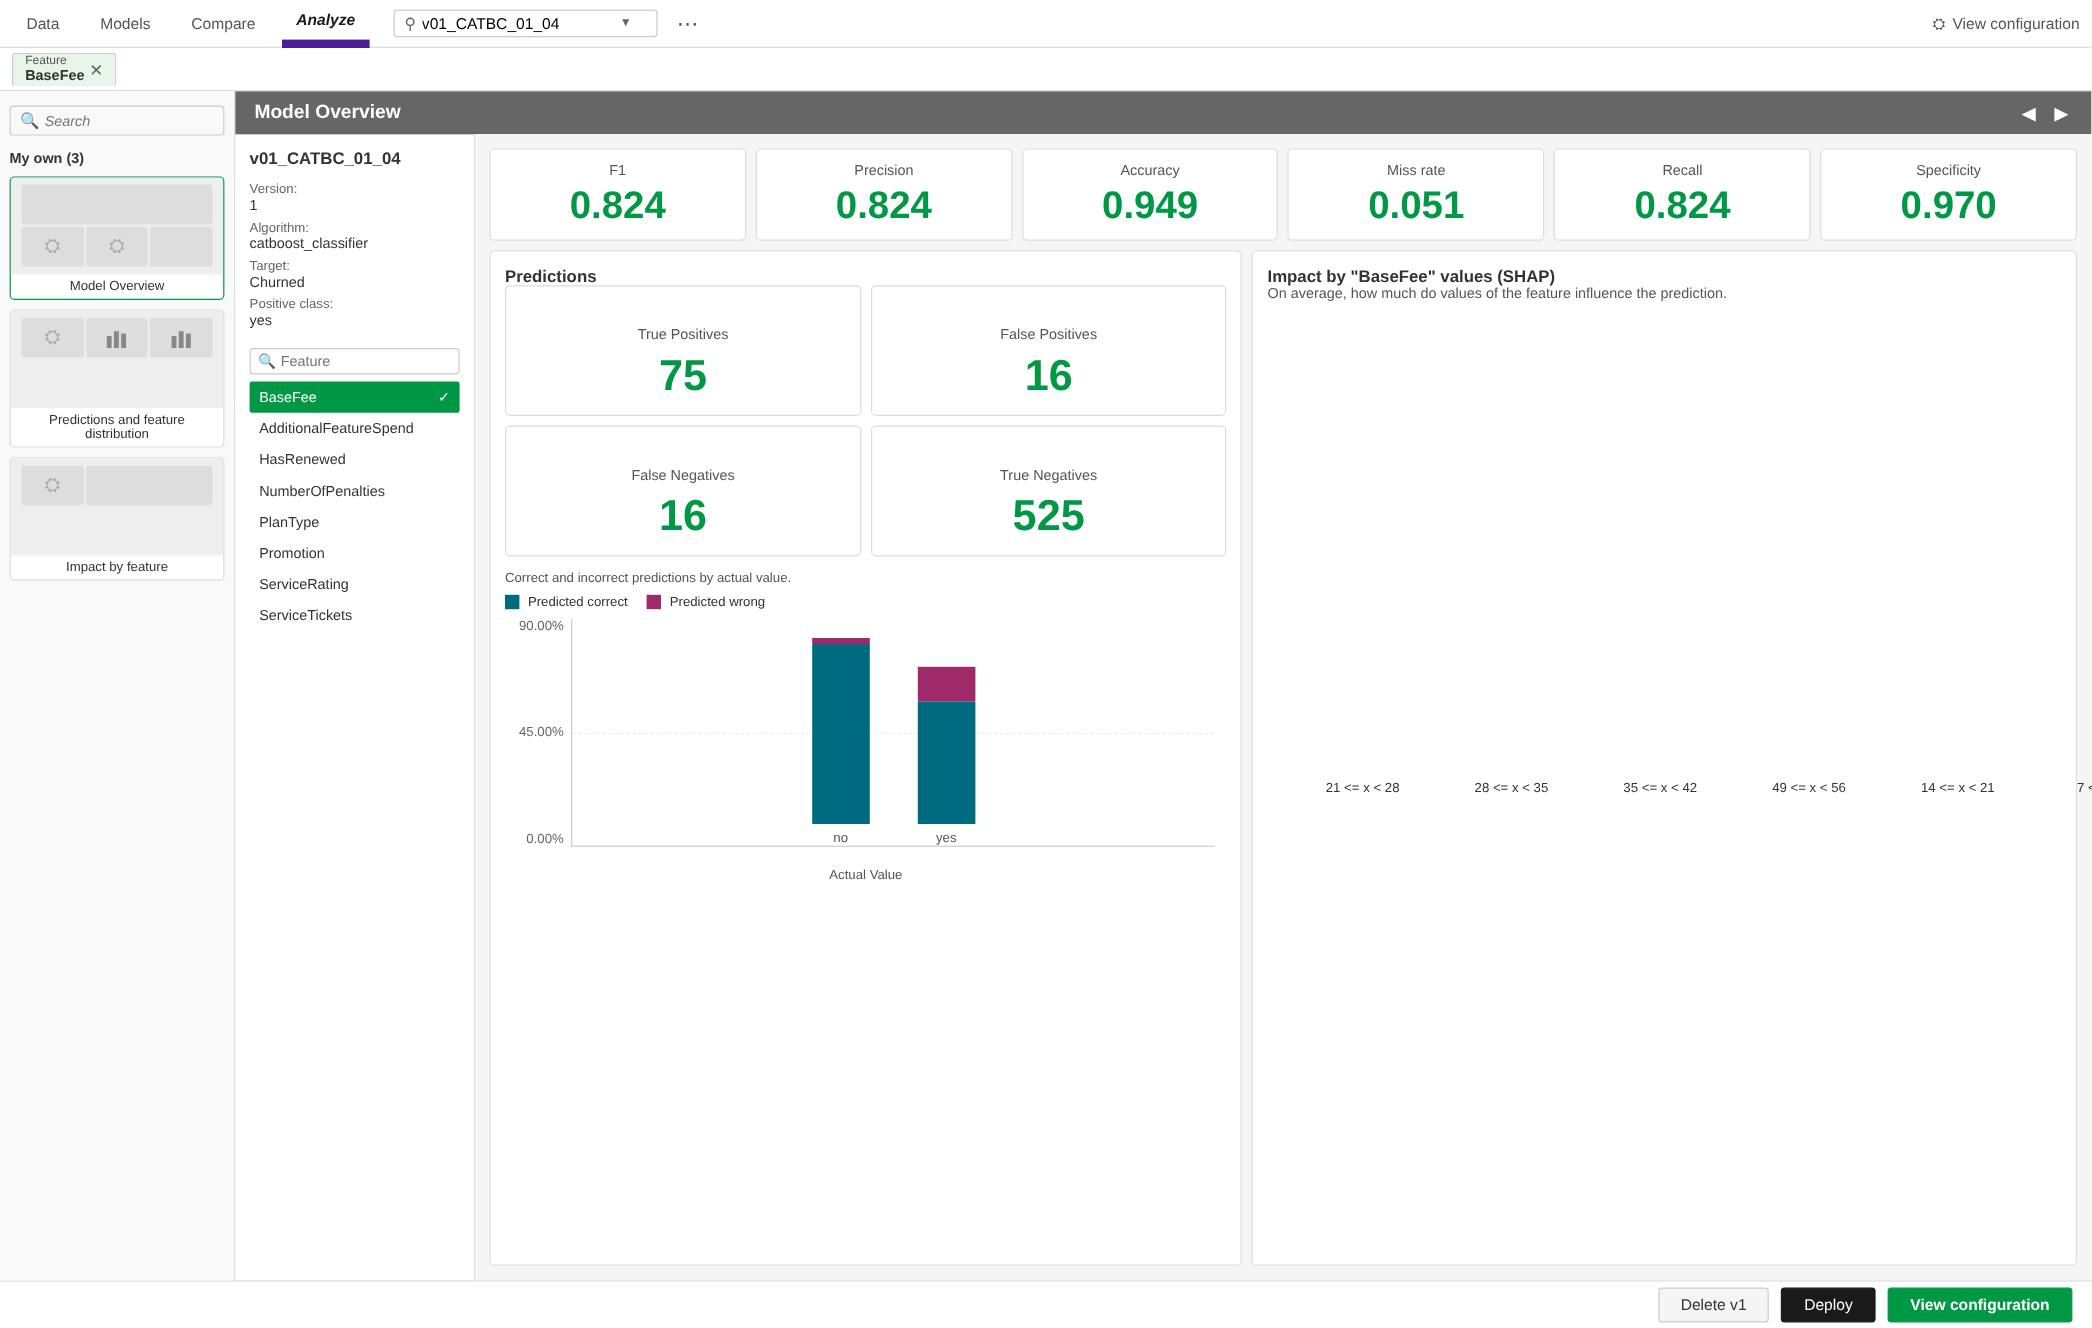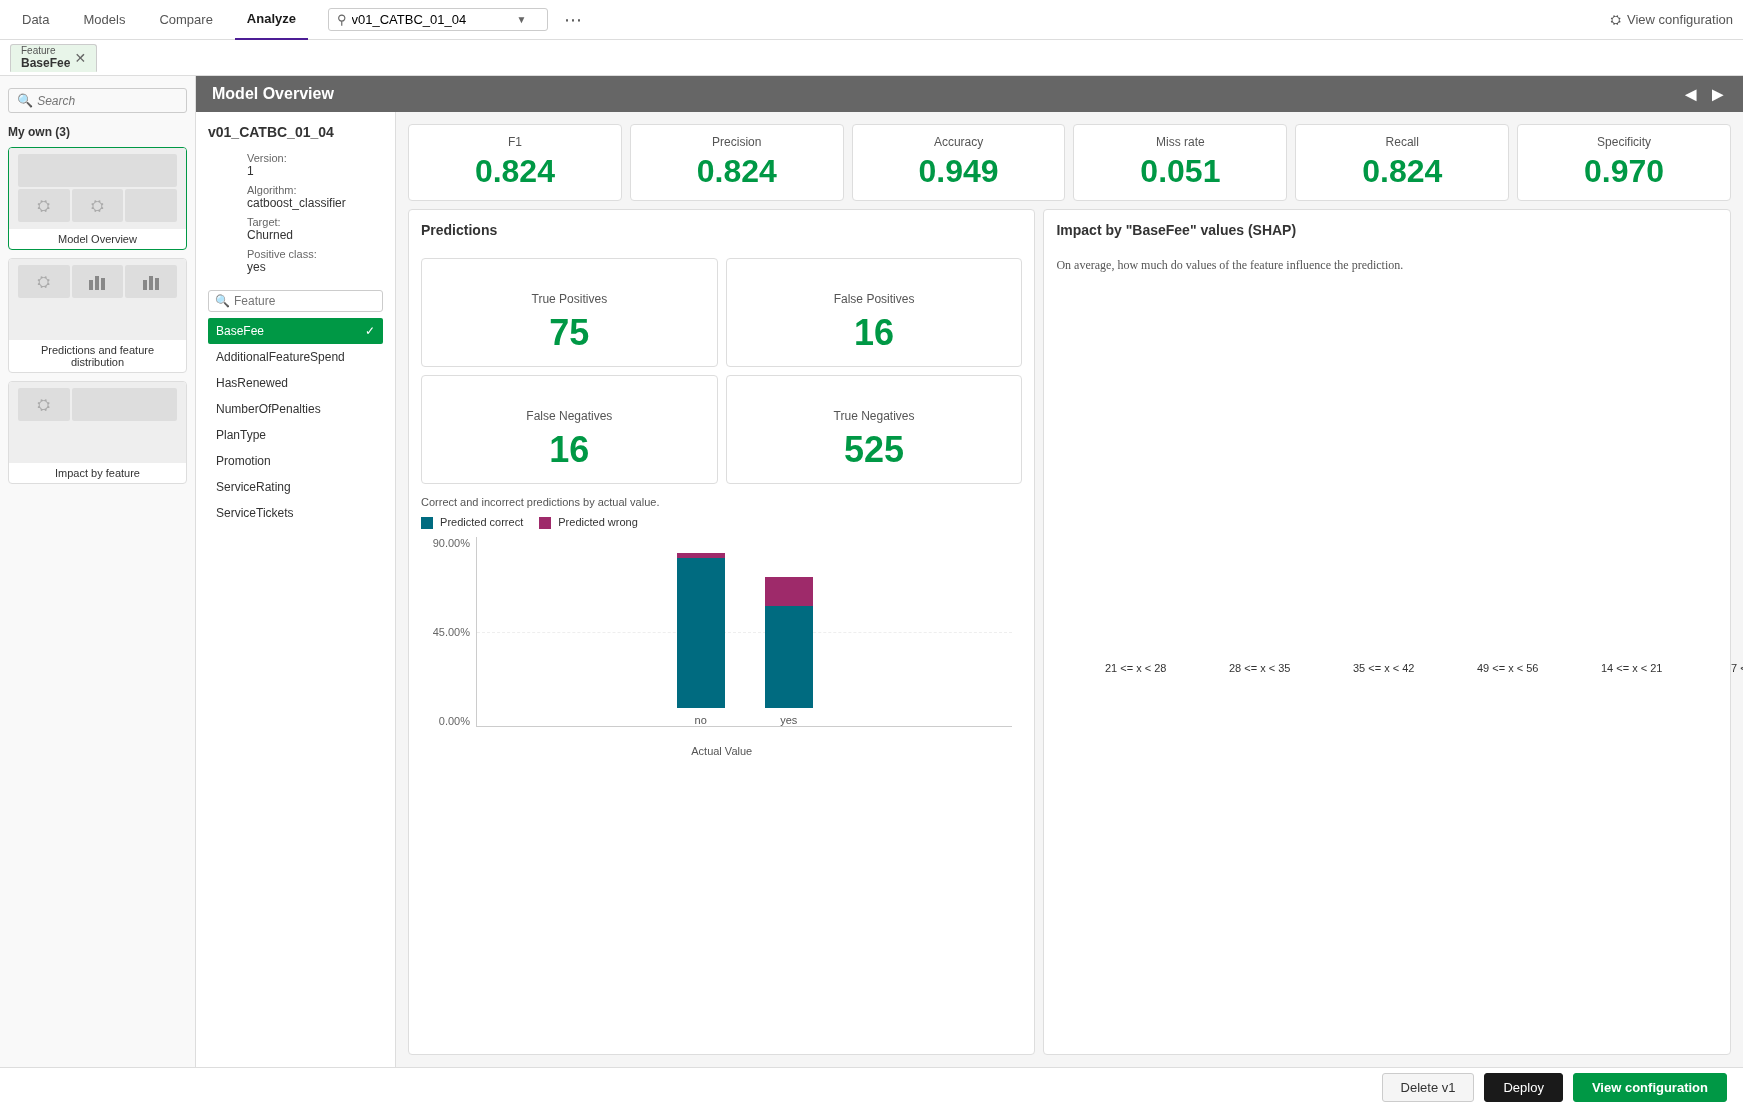--- a/index.html
+++ b/index.html
@@ -1,21 +1,21 @@
 <!DOCTYPE html>
 <html><head>
   <meta charset="utf-8">
   <style>
     * { box-sizing: border-box; margin: 0; padding: 0; }
     body { font-family: Arial, sans-serif; font-size: 13px; background: #f0f0f0; color: #333; width: 1743px; height: 1107px; overflow: hidden; }
 
     
     .top-nav { display: flex; align-items: center; height: 40px; background: #fff; border-bottom: 1px solid #ddd; padding: 0 10px; gap: 10px; }
     .top-nav-item { padding: 0 12px; height: 40px; display: flex; align-items: center; cursor: pointer; font-size: 13px; color: #555; }
-    .top-nav-item.active { color: #1a1a1a; font-weight: bold; border-bottom: 2px solid #4c1d95; }
+    .top-nav-item.active { color: #1a1a1a; font-weight: bold; border-bottom: 7px solid #4c1d95; font-style: italic; }
     .top-nav-search { display: flex; align-items: center; border: 1px solid #ccc; border-radius: 3px; padding: 3px 8px; width: 220px; gap: 5px; margin-left: 10px; }
     .top-nav-search input { border: none; outline: none; font-size: 13px; width: 160px; }
     .top-nav-more { cursor: pointer; font-size: 18px; color: #555; padding: 0 6px; }
     .top-nav-right { margin-left: auto; display: flex; align-items: center; gap: 6px; cursor: pointer; color: #555; }
     .dropdown-arrow { font-size: 10px; color: #666; }
 
     
     .tabs-row { display: flex; align-items: center; background: #fff; border-bottom: 1px solid #ddd; height: 36px; padding: 0 10px; gap: 4px; }
     .tab-item { display: flex; align-items: center; gap: 4px; padding: 4px 10px; border: 1px solid #ccc; border-radius: 3px 3px 0 0; background: #f5f5f5; font-size: 12px; cursor: pointer; height: 28px; }
     .tab-item.active { background: #e8f5e9; border-bottom-color: transparent; }
@@ -46,21 +46,21 @@
     .mo-header { background: #666; color: #fff; padding: 8px 16px; font-size: 16px; font-weight: bold; display: flex; align-items: center; justify-content: space-between; height: 36px; }
     .mo-nav-arrows { display: flex; gap: 8px; }
     .mo-nav-arrow { color: #fff; cursor: pointer; font-size: 14px; padding: 0 4px; }
 
     
     .content-scroll { flex: 1; display: flex; overflow: hidden; }
 
     
     .left-panel { width: 200px; min-width: 200px; border-right: 1px solid #ddd; display: flex; flex-direction: column; overflow-y: auto; background: #fff; padding: 12px; }
     .model-name { font-weight: bold; font-size: 14px; margin-bottom: 12px; }
-    .model-meta { display: flex; flex-direction: column; gap: 6px; margin-bottom: 16px; margin-left: 39px; }
+    .model-meta { display: flex; flex-direction: column; gap: 6px; margin-bottom: 16px; }
     .meta-row { display: flex; flex-direction: column; }
     .meta-label { font-size: 11px; color: #666; }
     .meta-value { font-size: 12px; color: #333; }
 
     
     .feature-search-box { display: flex; align-items: center; border: 1px solid #ccc; border-radius: 3px; padding: 3px 6px; gap: 4px; margin-bottom: 6px; }
     .feature-search-box input { border: none; outline: none; font-size: 12px; flex: 1; background: transparent; }
     .feature-list-item { padding: 6px 8px; font-size: 12px; cursor: pointer; display: flex; align-items: center; justify-content: space-between; border-radius: 2px; }
     .feature-list-item.selected { background: #009845; color: #fff; }
     .feature-check { color: #fff; font-size: 12px; }
@@ -71,22 +71,22 @@
     
     .metric-cards { display: flex; gap: 8px; padding: 12px 12px 8px 12px; }
     .metric-card { flex: 1; background: #fff; border: 1px solid #ddd; border-radius: 4px; padding: 10px 12px; text-align: center; }
     .metric-card-label { font-size: 12px; color: #555; margin-bottom: 4px; }
     .metric-card-value { font-size: 32px; font-weight: bold; color: #009845; }
 
     
     .lower-panels { display: flex; gap: 8px; padding: 0 12px 12px 12px; flex: 1; }
     .predictions-panel { background: #fff; border: 1px solid #ddd; border-radius: 4px; flex: 1; padding: 12px; display: flex; flex-direction: column; min-width: 0; }
     .shap-panel { background: #fff; border: 1px solid #ddd; border-radius: 4px; flex: 1.1; padding: 12px; display: flex; flex-direction: column; min-width: 0; }
-    .panel-title { font-size: 14px; font-weight: bold; color: #333; margin-bottom: 20px; }
-    .panel-subtitle { font-size: 12px; color: #555; margin-bottom: 12px; font-family: Liberation Serif, serif; }
+    .panel-title { font-size: 14px; font-weight: bold; color: #333; margin-bottom: 0; }
+    .panel-subtitle { font-size: 12px; color: #555; margin-bottom: 12px; }
 
     
     .confusion-matrix { display: grid; grid-template-columns: 1fr 1fr; gap: 8px; margin-bottom: 12px; }
     .cm-cell { border: 1px solid #ddd; border-radius: 4px; padding: 12px; text-align: center; }
     .cm-cell-label { font-size: 12px; color: #555; margin-bottom: 6px; margin-top: 21px; }
     .cm-cell-value { font-size: 36px; font-weight: bold; color: #009845; }
     .chart-legend { display: flex; gap: 16px; margin-bottom: 8px; font-size: 11px; }
     .legend-dot { width: 12px; height: 12px; display: inline-block; margin-right: 4px; vertical-align: middle; }
     .chart-area { position: relative; height: 220px; display: flex; flex-direction: column; }
     .chart-yaxis { position: absolute; left: 0; top: 0; bottom: 30px; width: 55px; display: flex; flex-direction: column; justify-content: space-between; align-items: flex-end; padding-right: 6px; font-size: 11px; color: #666; }

